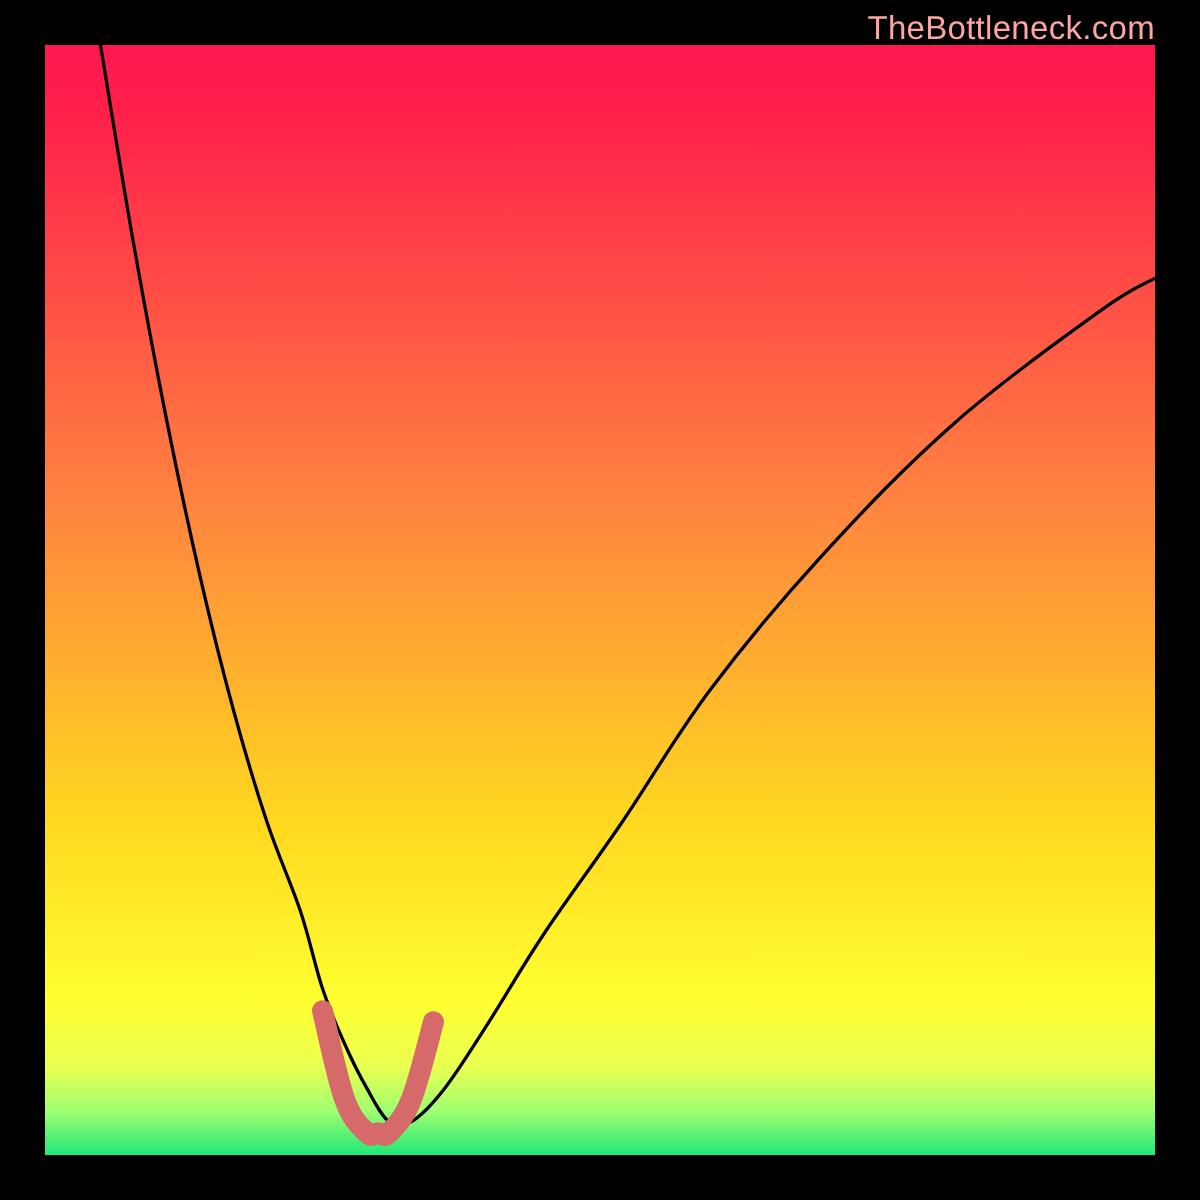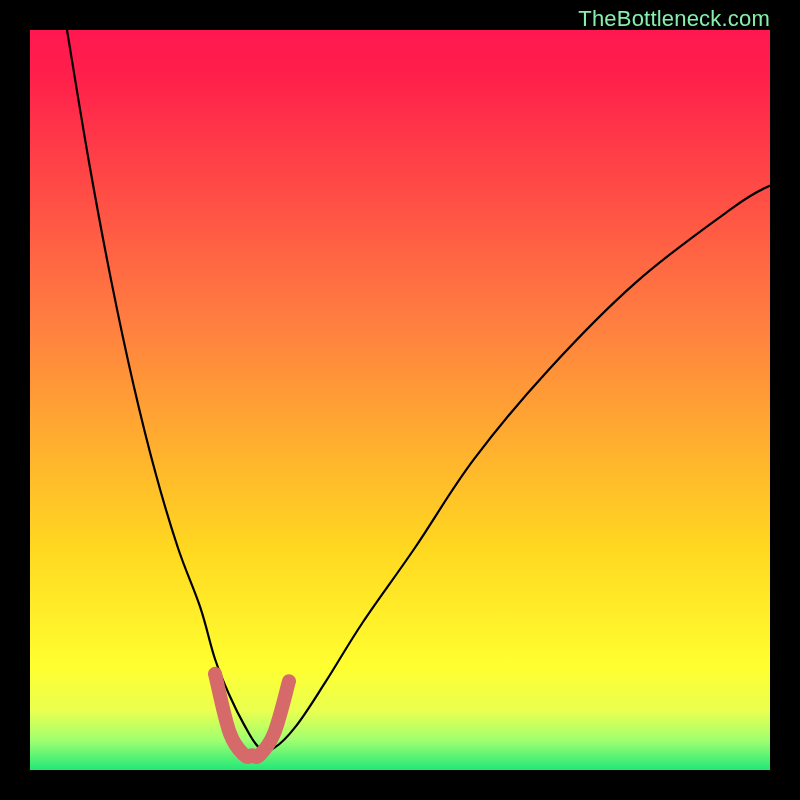--- a/index.html
+++ b/index.html
@@ -23,21 +23,21 @@
     position: absolute;
     left: 0;
     top: 0;
     width: 100%;
     height: 100%;
   }
   .watermark {
     position: absolute;
     top: 6px;
     right: 30px;
-    color: #86efac;
+    color: #fca5a5;
     font-family: Arial, Helvetica, sans-serif;
     font-size: 22px;
     font-weight: 500;
     letter-spacing: 0.2px;
     z-index: 10;
   }
   .curve-svg {
     position: absolute;
     left: 0;
     top: 0;

